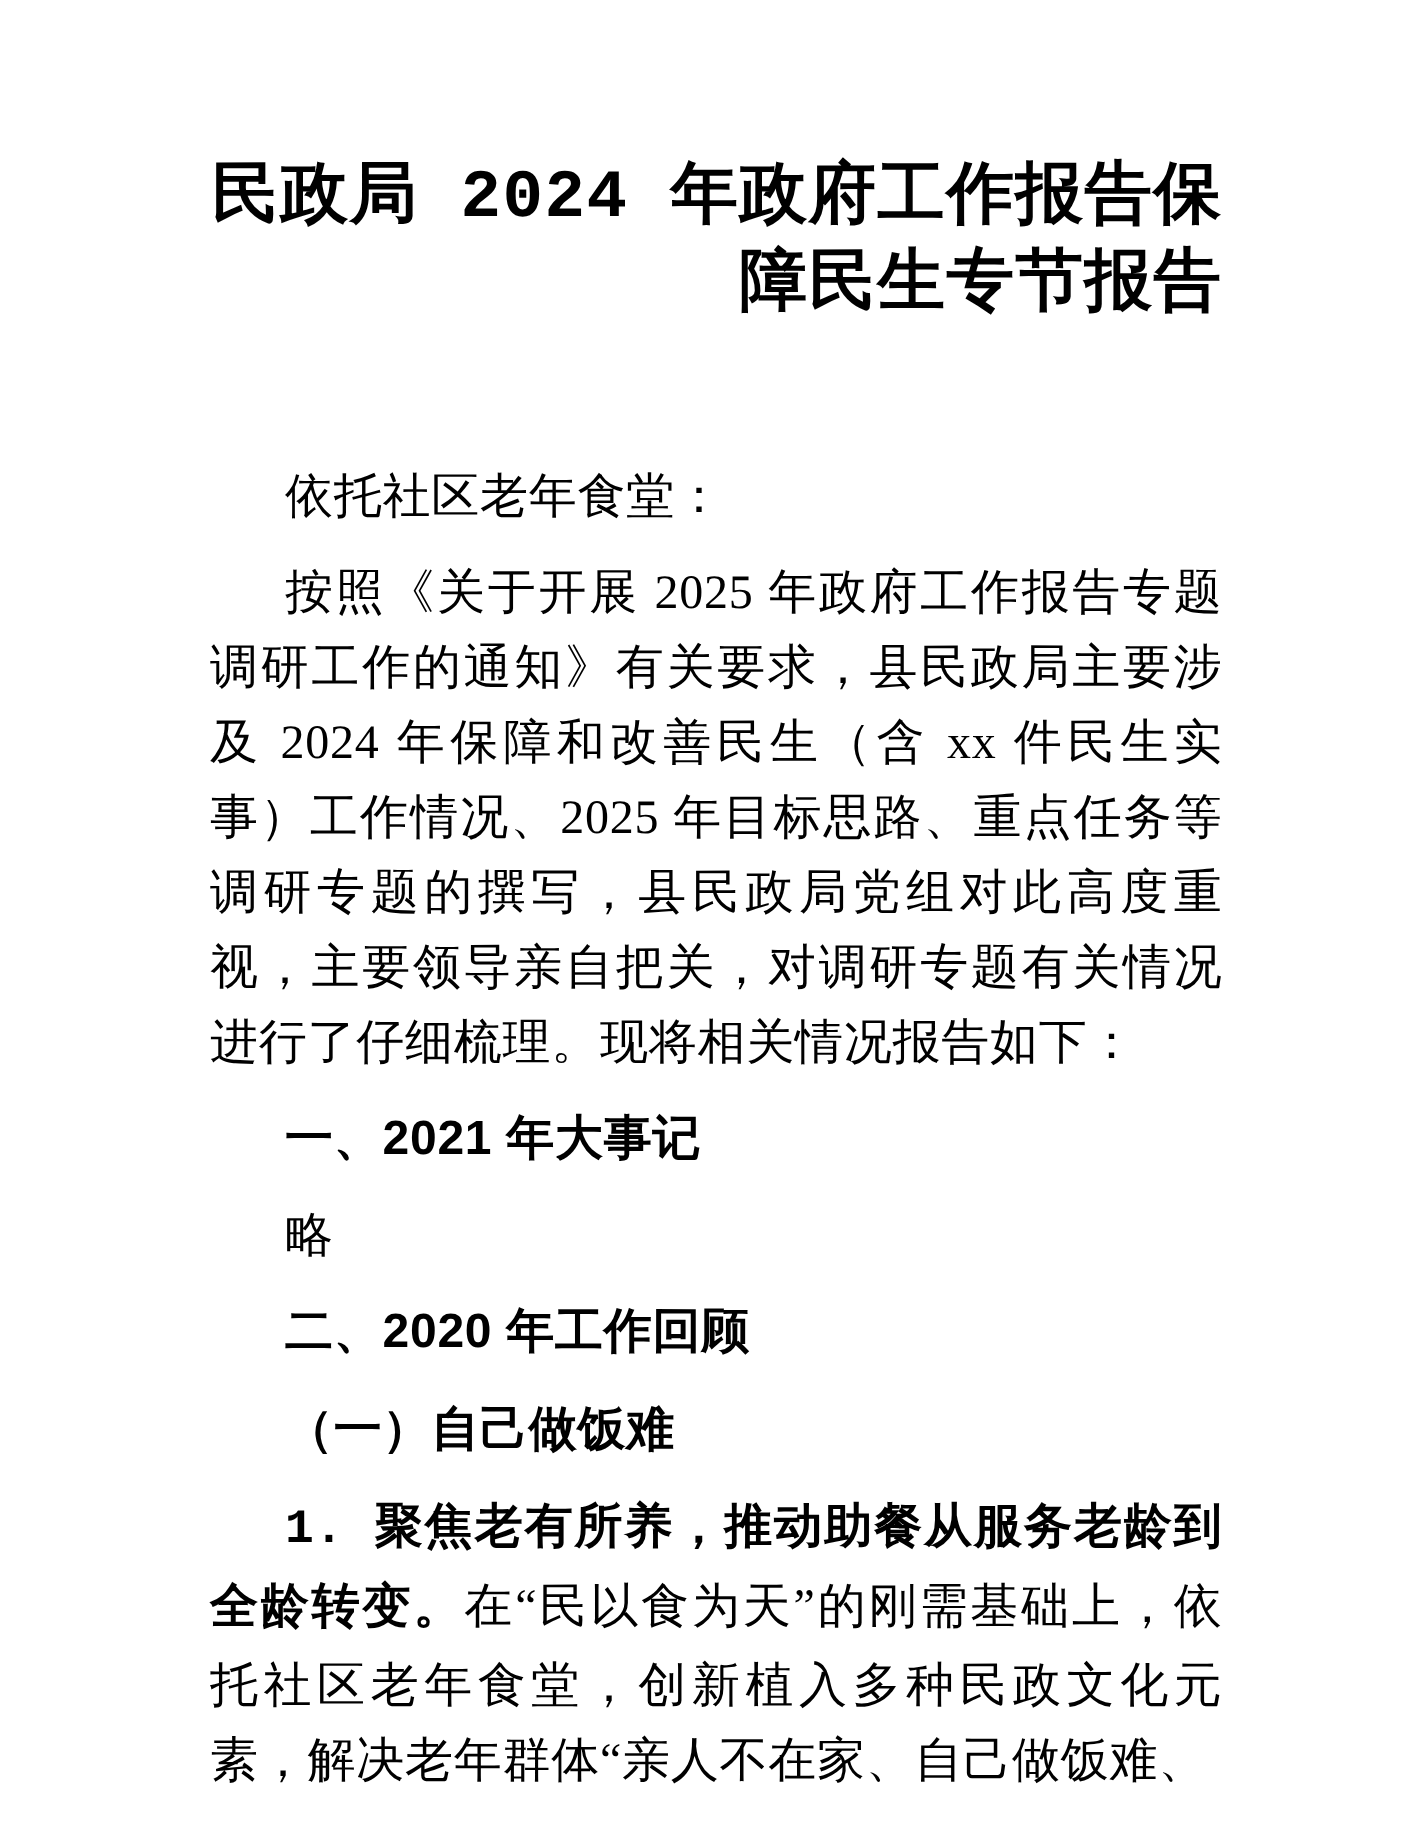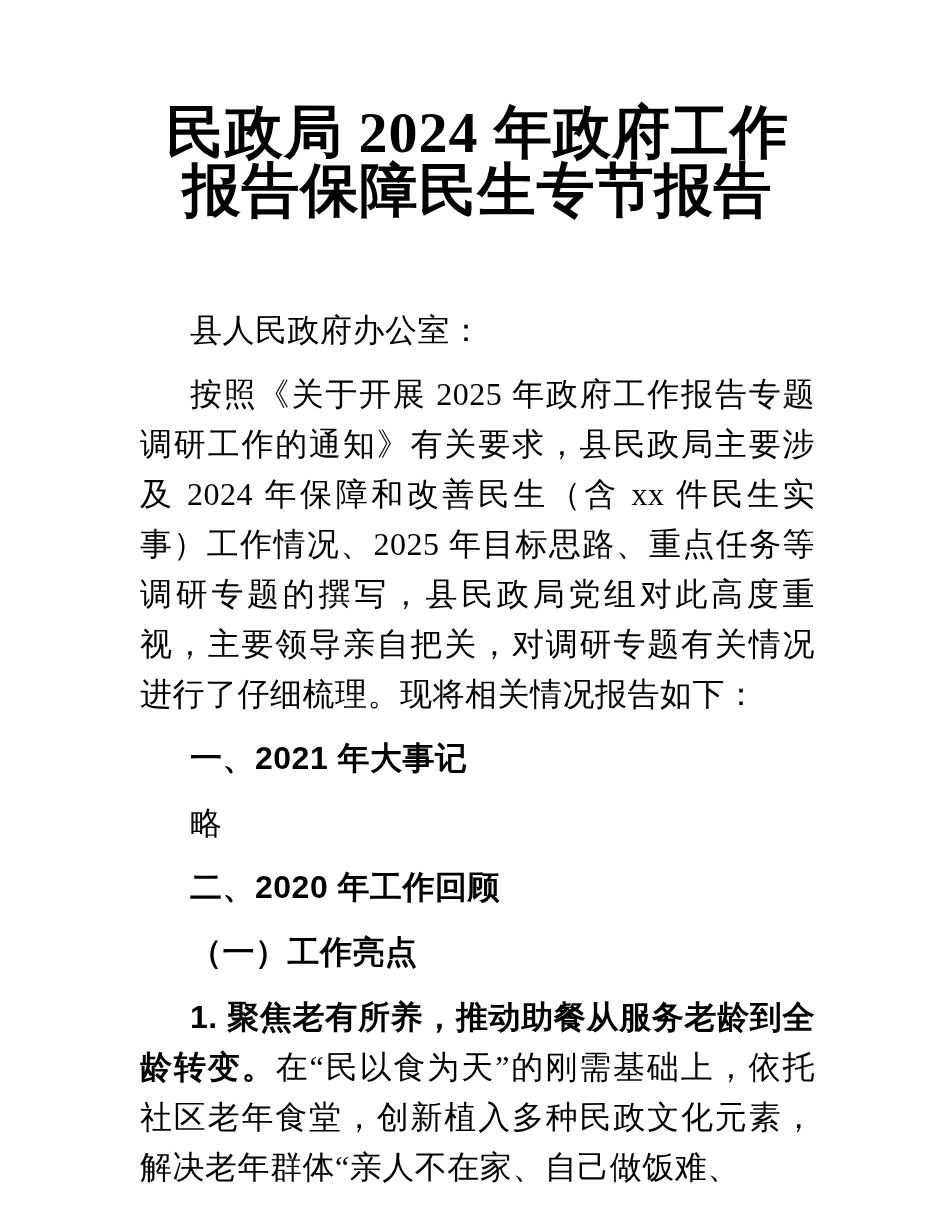--- a/index.html
+++ b/index.html
@@ -11,26 +11,26 @@
     position: relative;
     box-sizing: border-box;
     width: 950px;
     height: 1230px;
     background: #ffffff;
     color: #000000;
     padding: 104px 135px 40px 140px;
     overflow: hidden;
   }
   .doc-title {
-    font-family: Liberation Serif, serif;
+    font-family: Liberation Mono, monospace;
     font-weight: 700;
-    font-size: 58px;
+    font-size: 45px;
     line-height: 58px;
     letter-spacing: 1px;
-    text-align: center;
+    text-align: right;
     margin: 0 0 85px 0;
   }
   p.body-para {
     font-family: "Liberation Serif", serif;
     font-size: 32px;
     line-height: 50px;
     letter-spacing: 0.5px;
     text-align: justify;
     text-indent: 50px;
     margin: 0 0 14px 0;
@@ -39,38 +39,38 @@
     font-family: "Liberation Sans", sans-serif;
     font-weight: 700;
     font-size: 32px;
     line-height: 50px;
     letter-spacing: 0.5px;
     text-align: justify;
     text-indent: 50px;
     margin: 0 0 15px 0;
   }
   .bold-lead {
-    font-family: Liberation Sans, sans-serif;
+    font-family: Liberation Mono, monospace;
     font-weight: 700;
   }
 </style>
 </head>
 <body>
 
 <div class="page">
 
   <h1 class="doc-title">民政局 2024 年政府工作报告保障民生专节报告</h1>
 
-  <p class="body-para">县人民政府办公室：</p>
+  <p class="body-para">依托社区老年食堂：</p>
 
   <p class="body-para">按照《关于开展 2025 年政府工作报告专题调研工作的通知》有关要求，县民政局主要涉及 2024 年保障和改善民生（含 xx 件民生实事）工作情况、2025 年目标思路、重点任务等调研专题的撰写，县民政局党组对此高度重视，主要领导亲自把关，对调研专题有关情况进行了仔细梳理。现将相关情况报告如下：</p>
 
   <p class="heading-para">一、2021 年大事记</p>
 
   <p class="body-para">略</p>
 
   <p class="heading-para">二、2020 年工作回顾</p>
 
-  <p class="heading-para">（一）工作亮点</p>
+  <p class="heading-para">（一）自己做饭难</p>
 
   <p class="body-para"><span class="bold-lead">1. 聚焦老有所养，推动助餐从服务老龄到全龄转变。</span><span>在“民以食为天”的刚需基础上，依托社区老年食堂，创新植入多种民政文化元素，解决老年群体“亲人不在家、自己做饭难、</span></p>
 
 </div>
 
 </body></html>

